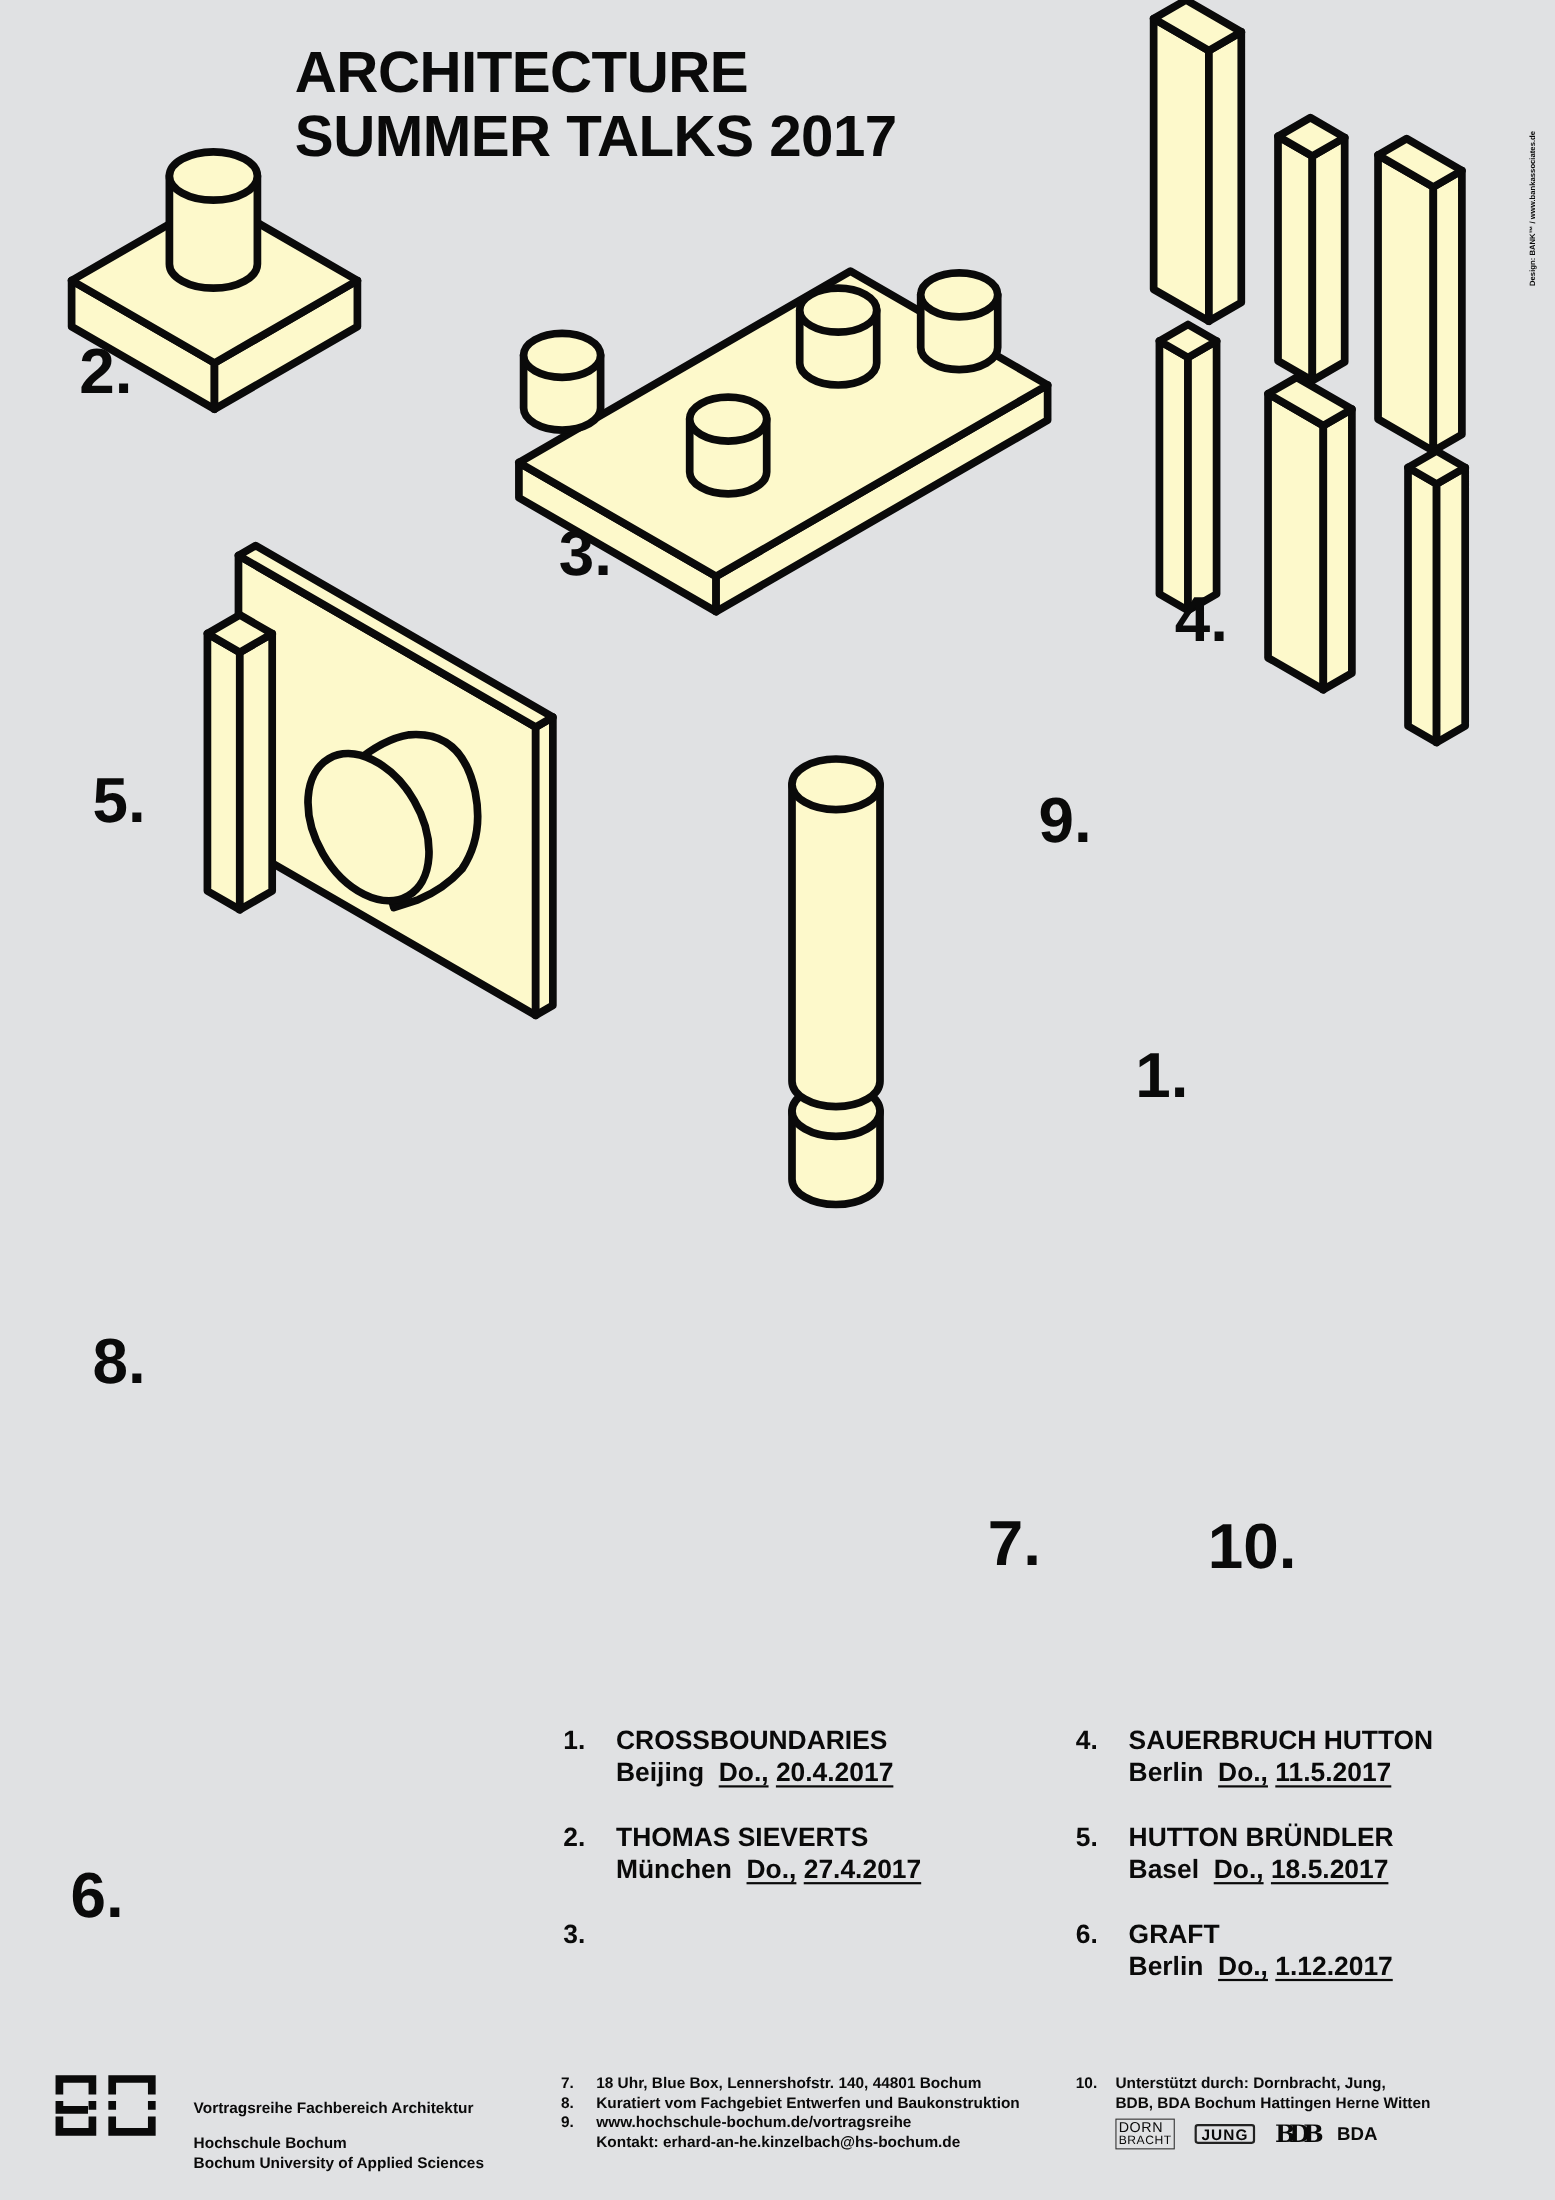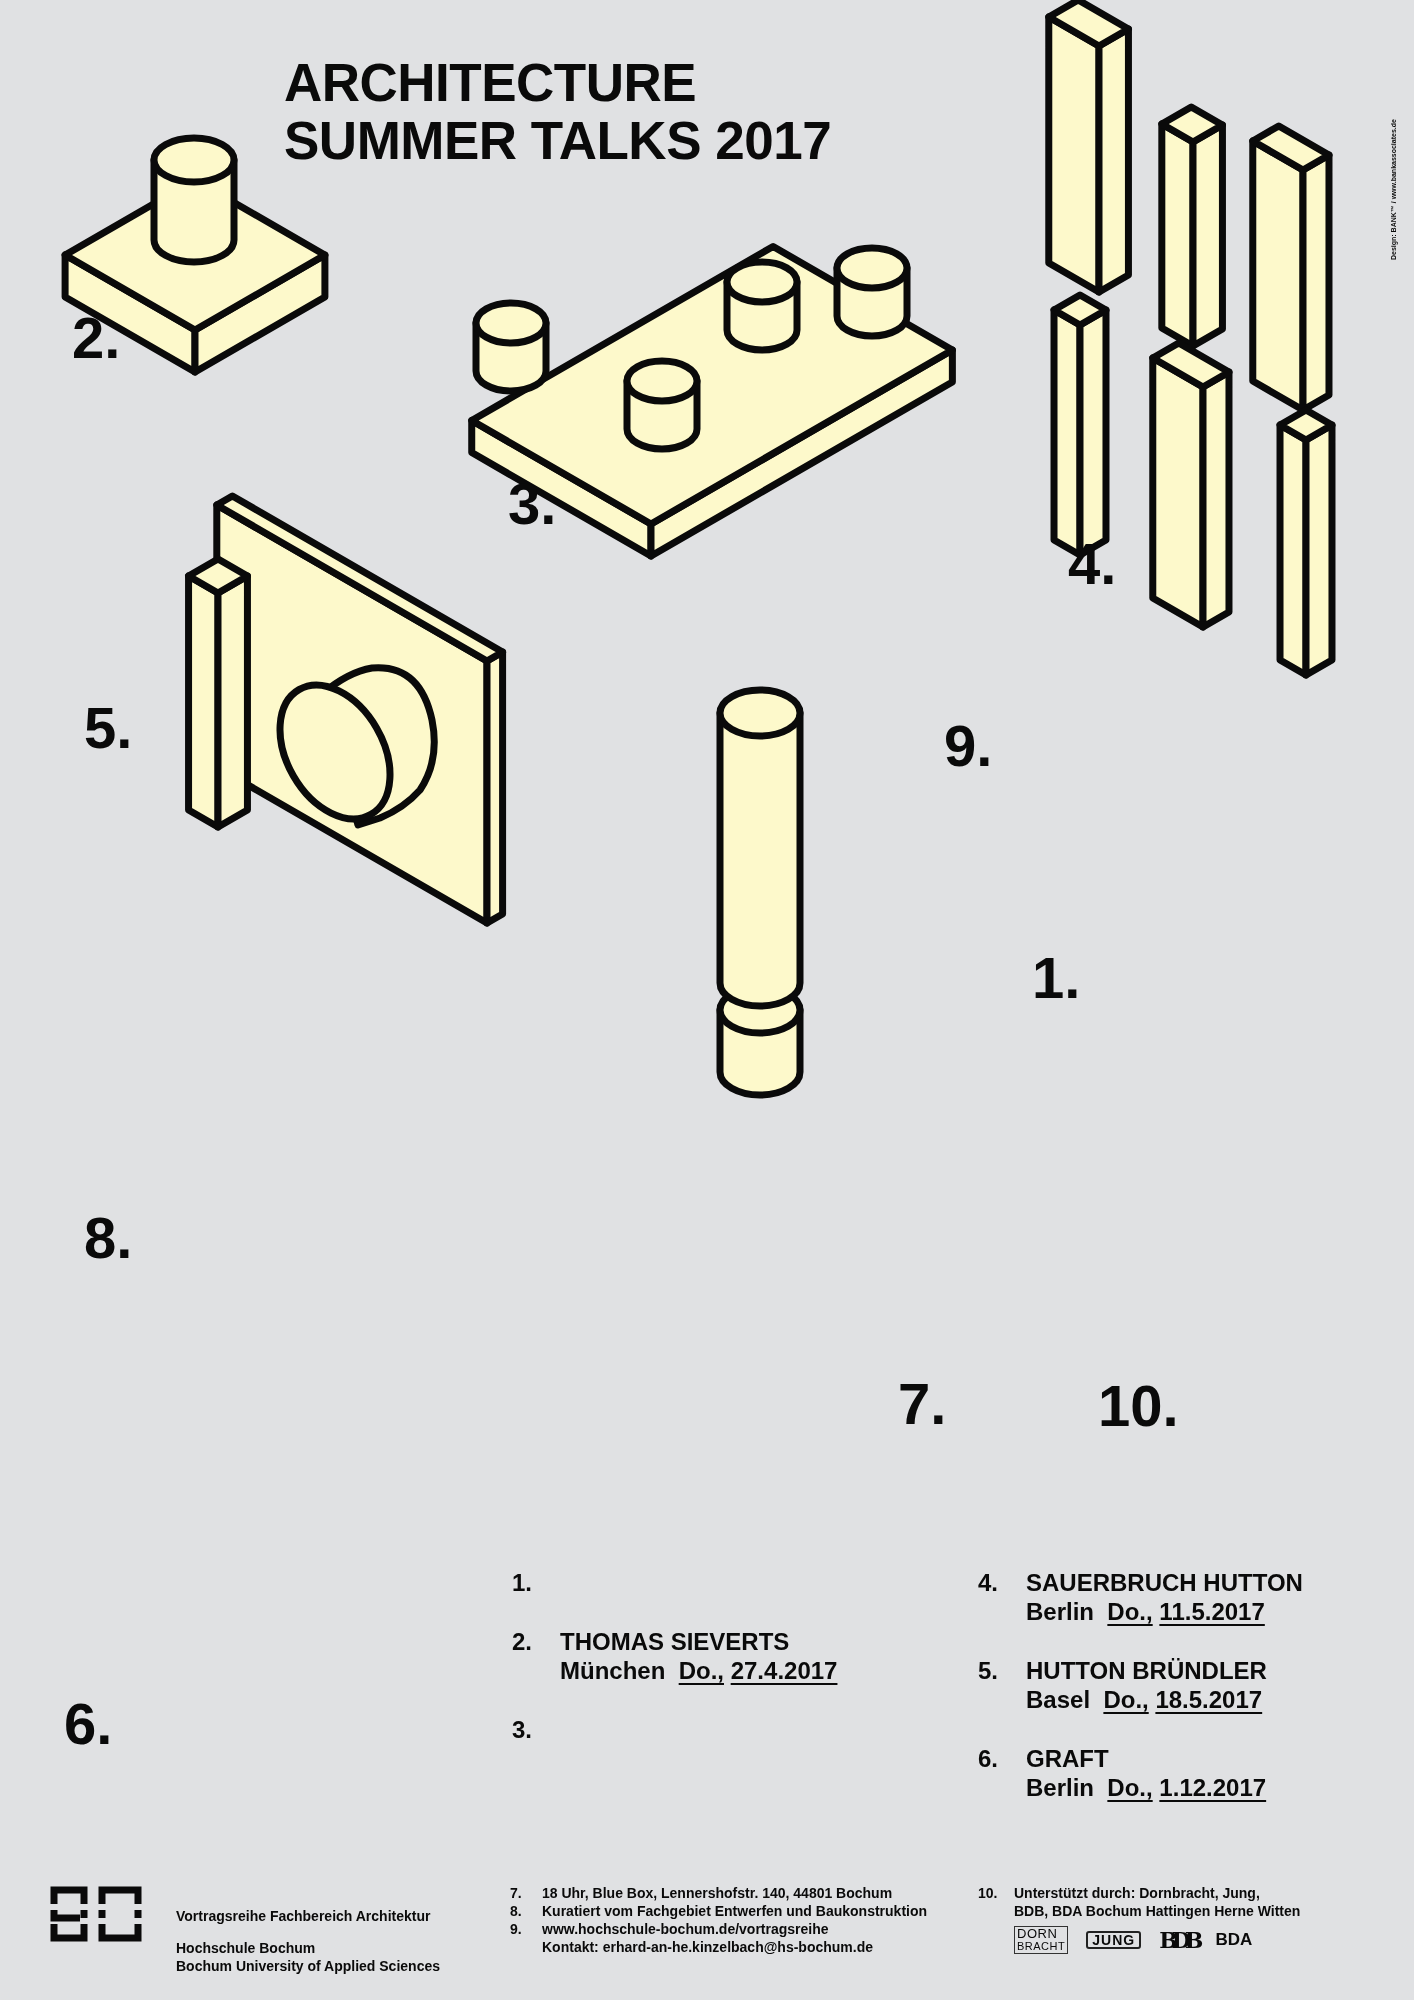--- a/index.html
+++ b/index.html
@@ -1,18 +1,18 @@
 <!DOCTYPE html>
 <html><head>
 <meta charset="utf-8">
 <style>
   html,body{margin:0;padding:0;background:#e0e1e3;}
   body{width:1414px;height:2000px;position:relative;overflow:hidden;font-family:"Liberation Sans","DejaVu Sans",sans-serif;color:#0a0a0a;}
   #art{position:absolute;left:0;top:0;width:1414px;height:2000px;}
-  .title{position:absolute;left:268px;top:38px;font-weight:700;font-size:53px;line-height:58px;letter-spacing:-0.5px;margin:16px;}
+  .title{position:absolute;left:268px;top:38px;font-weight:700;font-size:53px;line-height:58px;letter-spacing:-0.5px;margin:0;}
   .num{position:absolute;font-weight:700;font-size:58px;line-height:60px;}
   .credit{position:absolute;left:1390px;top:100px;transform-origin:0 0;transform:rotate(-90deg) translate(-160px,0);font-size:7px;font-weight:700;white-space:nowrap;}
   .events{position:absolute;font-weight:700;font-size:24px;line-height:29px;}
   .event{display:flex;margin-bottom:30px;}
   .event .idx{width:48px;flex:none;}
   .event .name{display:block;}
   .event .line2 span.u{text-decoration:underline;text-decoration-thickness:2px;text-underline-offset:4px;}
   .footer{position:absolute;font-size:14px;line-height:18px;font-weight:700;}
   .footer .row{display:flex;}
   .footer .row .idx{width:32px;flex:none;}
@@ -129,20 +129,24 @@
     <div class="num" style="left: 64px; top: 1694px;">6.</div>
     <div class="num" style="left: 898px; top: 1374px;">7.</div>
     <div class="num" style="left: 84px; top: 1208px;">8.</div>
     <div class="num" style="left: 944px; top: 716px;">9.</div>
     <div class="num" style="left: 1098px; top: 1376px;">10.</div>
   </div>
 
 <div class="events" style="left:512px;top:1568px;width:420px;">
   <div class="event">
     <div class="idx">1.</div>
+    <div>
+      <span class="name">CROSSBOUNDARIES</span>
+      <span class="line2"><span>Beijing</span>&nbsp; <span class="u">Do.,</span> <span class="u">20.4.2017</span></span>
+    </div>
   </div>
   <div class="event">
     <div class="idx">2.</div>
     <div>
       <span class="name">THOMAS SIEVERTS</span>
       <span class="line2"><span>München</span>&nbsp; <span class="u">Do.,</span> <span class="u">27.4.2017</span></span>
     </div>
   </div>
   <div class="event">
     <div class="idx">3.</div>

